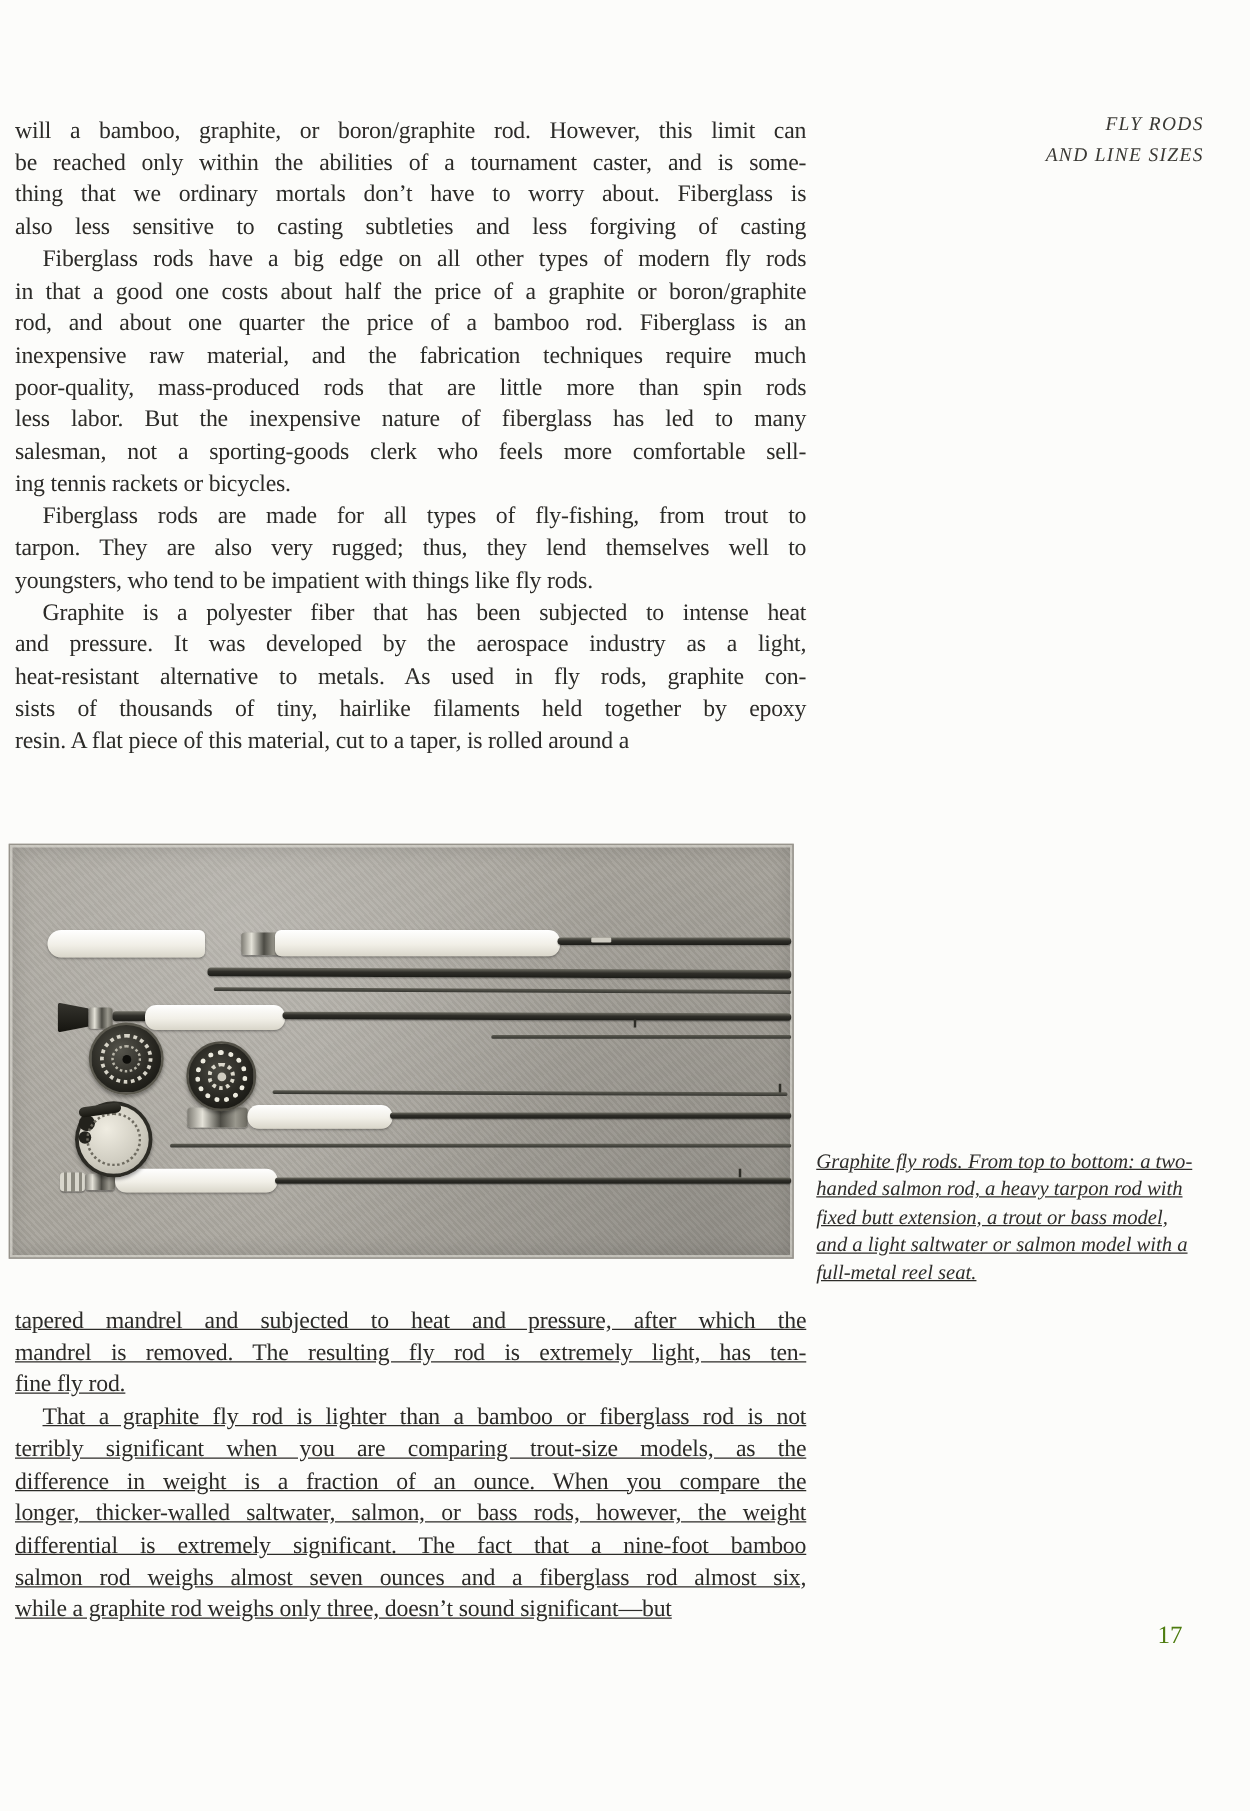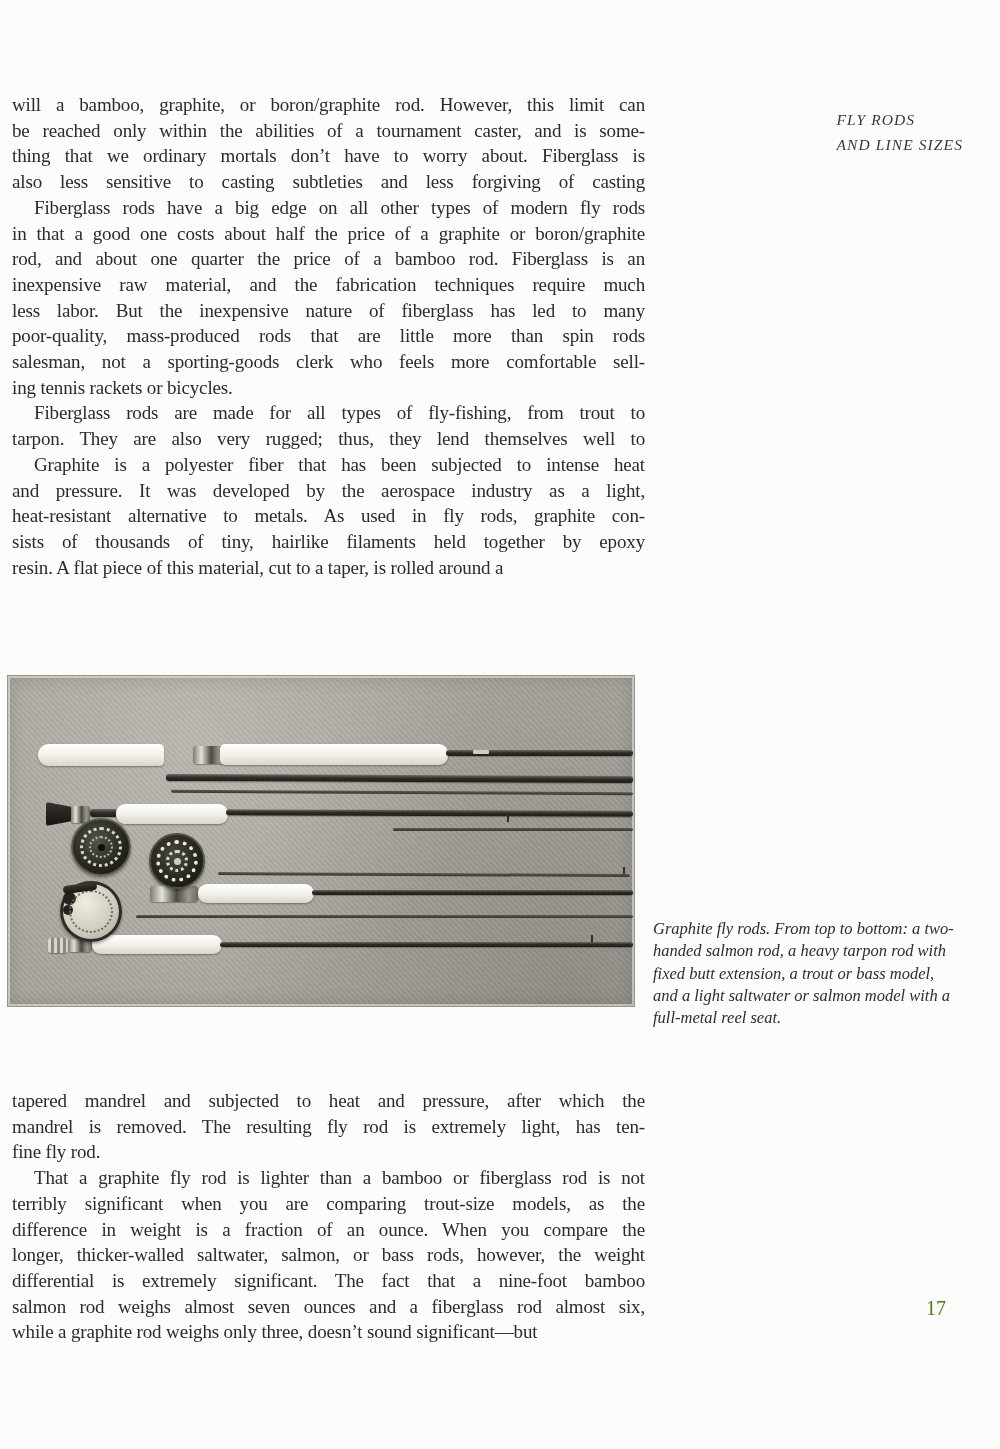--- a/index.html
+++ b/index.html
@@ -11,27 +11,27 @@
     overflow:hidden;
   }
   
   .text-block { position:absolute; left:12px; width:633px; font-size:19px; line-height:25.7px; letter-spacing:-0.15px; }
   .tline { text-align:justify; text-align-last:justify; min-height:25.7px; }
   .tline.last { text-align-last:left; }
   .tline.indent { text-indent:22px; }
   .it { font-style:italic; }
   
   .running-header {
-    position:absolute; top:108px; right:37px; 
+    position:absolute; top:88px; right:37px; text-align:right;
     font-style:italic; font-size:15.5px; line-height:24.5px;
     letter-spacing:1.1px; color:#3a3934;
   }
   
   .caption { position:absolute; left:653px; top:918px; width:330px;
-    font-style:italic; font-size:16.5px; line-height:22.3px; color:#2e2d2a; }
+    font-style:italic; font-size:16.5px; line-height:22.3px; color:#2e2d2a;text-decoration:underline; }
   .caption .cline { white-space:nowrap; }
   
   .pageno { position:absolute; left:926px; top:1297px; font-size:20px; color:#4d7c0f; }
   
   .photo {
     position:absolute; left:7px; top:675px; width:626px; height:330px;
     background:
       radial-gradient(circle at 30% 18%, rgba(255,255,255,0.20), rgba(255,255,255,0) 55%),
       radial-gradient(circle at 90% 95%, rgba(0,0,0,0.14), rgba(0,0,0,0) 55%),
       repeating-linear-gradient(47deg, rgba(255,255,255,0.05) 0 2px, rgba(0,0,0,0.04) 2px 4px),
@@ -77,26 +77,27 @@
 
   <div class="text-block" id="body-top" style="top:92px;">
       <div class="tline"><span>will a bamboo, graphite, or boron/graphite rod. However, this limit can</span></div>
       <div class="tline"><span>be reached only within the abilities of a tournament caster, and is some-</span></div>
       <div class="tline"><span>thing that we ordinary mortals don’t have to worry about. Fiberglass is</span></div>
       <div class="tline"><span>also less sensitive to casting subtleties and less forgiving of casting</span></div>
       <div class="tline indent"><span>Fiberglass rods have a big edge on all other types of modern fly rods</span></div>
       <div class="tline"><span>in that a good one costs about half the price of a graphite or boron/graphite</span></div>
       <div class="tline"><span>rod, and about one quarter the price of a bamboo rod. Fiberglass is an</span></div>
       <div class="tline"><span>inexpensive raw material, and the fabrication techniques require much</span></div>
+      <div class="tline"><span>poor-quality, mass-produced rods that are little more than spin rods</span></div>
       <div class="tline"><span>less labor. But the inexpensive nature of fiberglass has led to many</span></div>
-      <div class="tline"><span>poor-quality, mass-produced rods that are little more than spin rods</span></div>
       <div class="tline"><span>salesman, not a sporting-goods clerk who feels more comfortable sell-</span></div>
       <div class="tline last"><span>ing tennis rackets or bicycles.</span></div>
       <div class="tline indent"><span>Fiberglass rods are made for all types of fly-fishing, from trout to</span></div>
       <div class="tline"><span>tarpon. They are also very rugged; thus, they lend themselves well to</span></div>
+      <div class="tline last"><span>youngsters, who tend to be impatient with things like fly rods.</span></div>
       <div class="tline indent"><span>Graphite is a polyester fiber that has been subjected to intense heat</span></div>
       <div class="tline"><span>and pressure. It was developed by the aerospace industry as a light,</span></div>
       <div class="tline"><span>heat-resistant alternative to metals. As used in fly rods, graphite con-</span></div>
       <div class="tline"><span>sists of thousands of tiny, hairlike filaments held together by epoxy</span></div>
       <div class="tline last"><span>resin. A flat piece of this material, cut to a taper, is rolled around a</span></div>
     </div>
 
   <div class="photo">
 
     <div class="grip" style="left:30px;top:68px;width:126px;height:22px;border-radius:12px 5px 5px 12px;"></div>
@@ -142,21 +143,21 @@
   </div>
 
   <div class="caption" id="figure-caption">
       <div class="cline">Graphite fly rods. From top to bottom: a two-</div>
       <div class="cline">handed salmon rod, a heavy tarpon rod with</div>
       <div class="cline">fixed butt extension, a trout or bass model,</div>
       <div class="cline">and a light saltwater or salmon model with a</div>
       <div class="cline">full-metal reel seat.</div>
     </div>
 
-  <div class="text-block" id="body-bottom" style="top:1088px;">
+  <div class="text-block" id="body-bottom" style="top:1044px;text-decoration:underline;">
       <div class="tline"><span>tapered mandrel and subjected to heat and pressure, after which the</span></div>
       <div class="tline"><span>mandrel is removed. The resulting fly rod is extremely light, has ten-</span></div>
       <div class="tline last"><span>fine fly rod.</span></div>
       <div class="tline indent"><span>That a graphite fly rod is lighter than a bamboo or fiberglass rod is not</span></div>
       <div class="tline"><span>terribly significant when you are comparing trout-size models, as the</span></div>
       <div class="tline"><span>difference in weight is a fraction of an ounce. When you compare the</span></div>
       <div class="tline"><span>longer, thicker-walled saltwater, salmon, or bass rods, however, the weight</span></div>
       <div class="tline"><span>differential is extremely significant. The fact that a nine-foot bamboo</span></div>
       <div class="tline"><span>salmon rod weighs almost seven ounces and a fiberglass rod almost six,</span></div>
       <div class="tline last"><span>while a graphite rod weighs only three, doesn’t sound significant—but</span></div>

